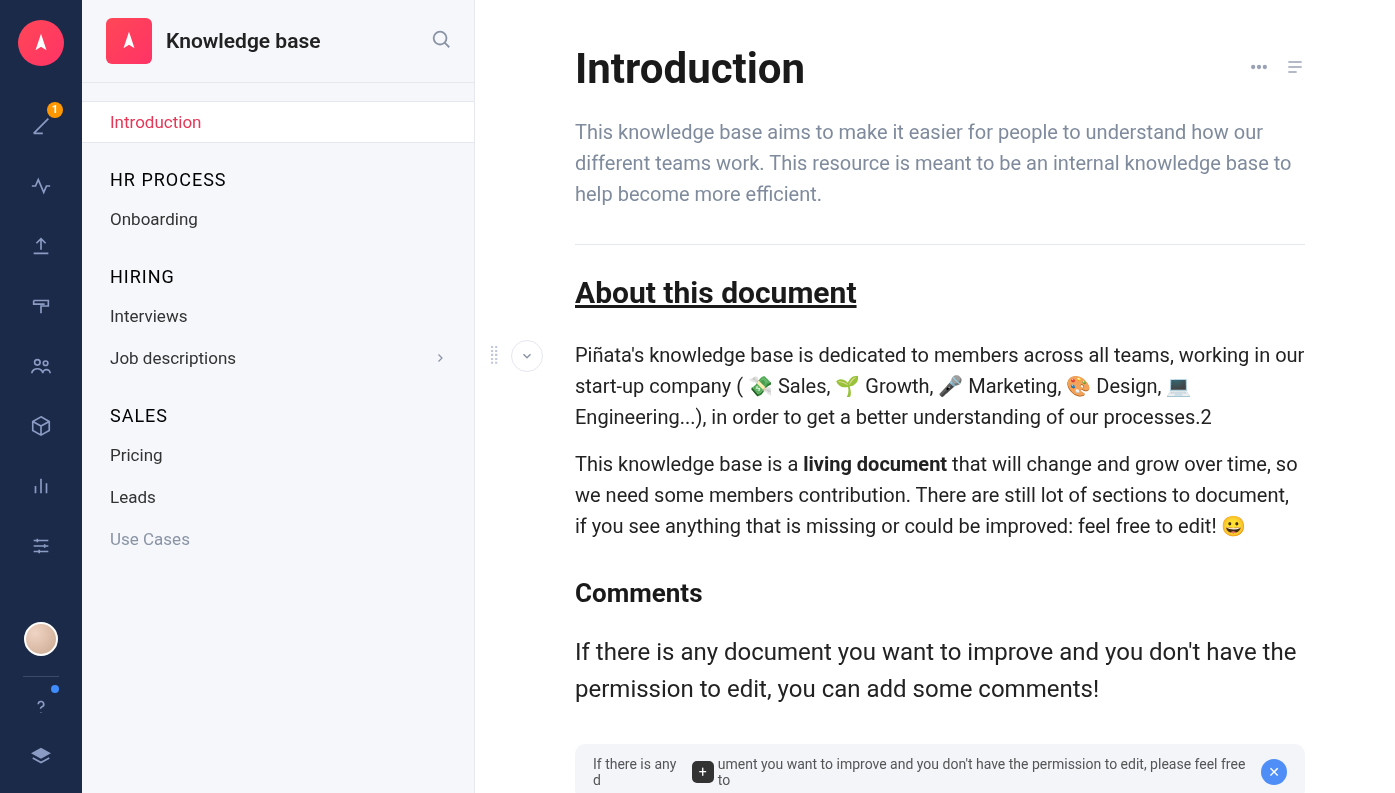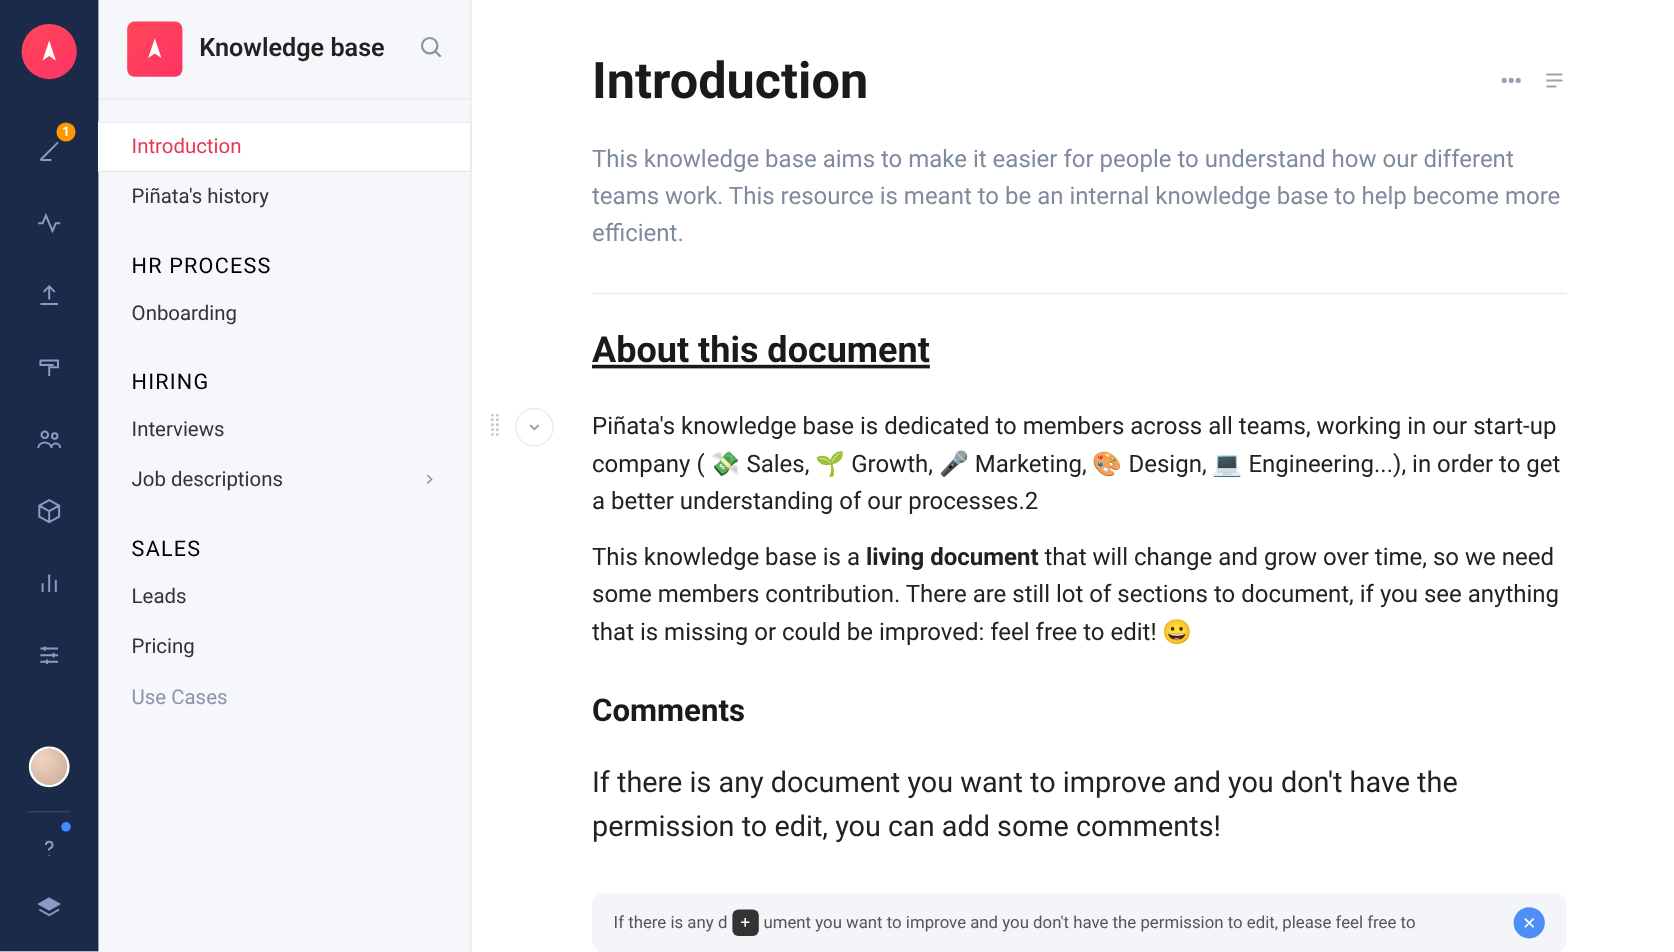--- a/index.html
+++ b/index.html
@@ -49,21 +49,21 @@
 .rail-spacer { flex-grow:1; }
 .rail-avatar {
   width:34px; height:34px; border-radius:50%;
   background: radial-gradient(circle at 30% 30%, #f0d4c4, #c9a890);
   margin-bottom:10px;
   border:2px solid #fff;
 }
 .rail-divider { width:36px; height:1px; background:#3a4a6a; margin:10px 0; }
 
 .sidebar {
-  width: 311px;
+  width: 393px;
   background: #f5f7fa;
   border-right: 1px solid #e5e8ef;
   display:flex; flex-direction:column;
 }
 .sidebar-header {
   display:flex; align-items:center;
   padding: 18px 22px 18px 24px;
   border-bottom: 1px solid #e5e8ef;
 }
 .sidebar-app-logo {
@@ -210,23 +210,20 @@
       <svg viewBox="0 0 24 24">
           <circle cx="11" cy="11" r="7"></circle>
           <path d="M21 21 L16 16"></path>
         </svg>
     </div>
   </div>
   <div class="sidebar-nav">
     <div class="nav-item active">
         <span>Introduction</span>
       </div>
-    <div class="nav-item">
-        <span>Piñata's history</span>
-      </div>
 
     <div class="nav-section">HR PROCESS</div>
     <div class="nav-item">
         <span>Onboarding</span>
       </div>
 
     <div class="nav-section">HIRING</div>
     <div class="nav-item">
         <span>Interviews</span>
       </div>
@@ -234,24 +231,24 @@
       <span>Job descriptions</span>
       <span class="chev">
         <svg width="12" height="12" viewBox="0 0 24 24" fill="none" stroke="#8a94a6" stroke-width="2.5">
             <path d="M9 5 L16 12 L9 19"></path>
           </svg>
       </span>
     </div>
 
     <div class="nav-section">SALES</div>
     <div class="nav-item">
+        <span>Pricing</span>
+      </div>
+    <div class="nav-item">
         <span>Leads</span>
-      </div>
-    <div class="nav-item">
-        <span>Pricing</span>
       </div>
     <div class="nav-item muted">
         <span>Use Cases</span>
       </div>
   </div>
 </div>
 
 <div class="main">
   <div class="doc-title-row">
     <h1 class="doc-title">Introduction</h1>

